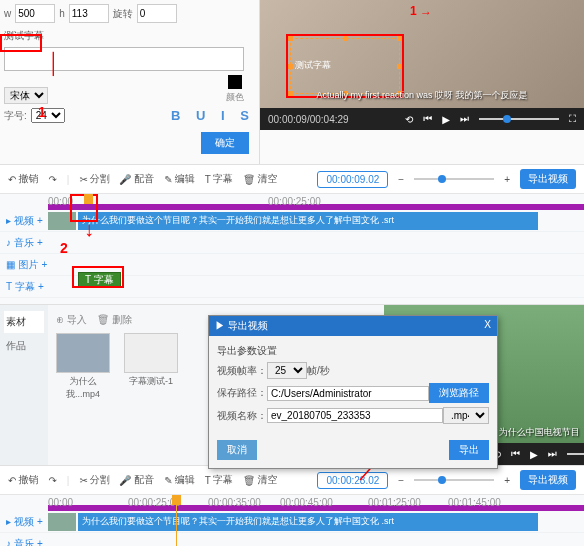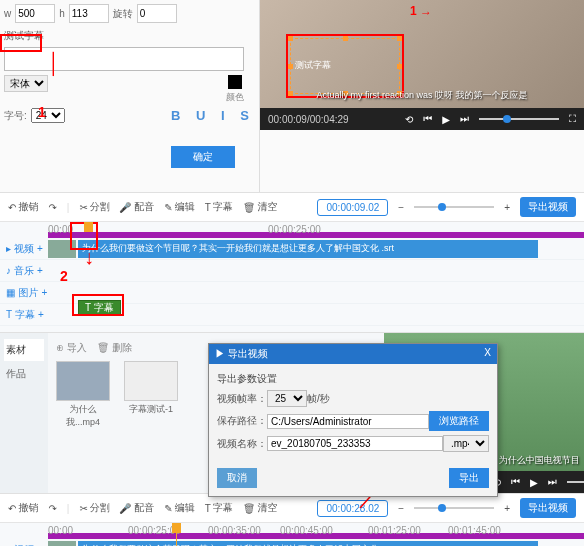--- a/index.html
+++ b/index.html
@@ -3,25 +3,25 @@
 <meta charset="utf-8">
 <style>
 *{margin:0;padding:0;box-sizing:border-box;font-family:"Microsoft YaHei",Arial,sans-serif;font-size:10px}
 body{background:#fff}
 .section{border-bottom:1px solid #e0e0e0}
 .top-editor{display:flex;background:#fafafa}
 .left-panel{flex:0 0 260px;padding:4px;border-right:1px solid #ddd}
 .prop-row{display:flex;align-items:center;gap:4px;margin-bottom:3px;color:#666}
 .prop-row input[type=text]{width:40px;border:1px solid #ccc;padding:3px 2px;font-size:10px}
 .subtitle-box{border:1px solid #bbb;width:240px;height:24px;background:#fff;margin:4px 0}
-.font-row{display:flex;align-items:flex-start;justify-content:space-between;width:240px;margin-top:4px}
+.font-row{display:flex;align-items:flex-end;justify-content:space-between;width:240px;margin-top:4px}
 .font-row select{border:1px solid #ccc;font-size:10px;padding:1px}
 .color-sq{width:14px;height:14px;background:#000;display:inline-block}
 .style-btns{color:#4a90d9;letter-spacing:6px;font-weight:bold;font-size:13px;margin-left:auto}
-.ok-btn{background:#2b87e3;color:#fff;border:none;padding:4px 22px;float:right;margin:20px}
+.ok-btn{background:#2b87e3;color:#fff;border:none;padding:4px 14px;float:right;margin:6px}
 .red-box{position:absolute;border:2px solid red;pointer-events:none}
 .video-area{flex:1;background:#111;position:relative;height:130px}
 .video-controls{position:absolute;bottom:0;left:0;right:0;background:#222;height:22px;display:flex;align-items:center;gap:10px;padding:0 8px;color:#ccc;font-size:9px}
 .vc-icon{color:#fff;cursor:pointer}
 .toolbar{display:flex;align-items:center;gap:10px;padding:4px 8px;background:#fff;border-bottom:1px solid #e5e5e5;color:#555}
 .tb-item{display:flex;align-items:center;gap:2px;cursor:pointer;font-size:10px}
 .time-pill{border:1px solid #2b87e3;color:#2b87e3;padding:2px 8px;border-radius:3px;font-size:10px}
 .export-btn{background:#2b87e3;color:#fff;padding:3px 8px;border-radius:3px;cursor:pointer}
 .slider{flex:0 0 80px;height:2px;background:#ccc;position:relative}
 .slider::after{content:"";position:absolute;width:8px;height:8px;background:#2b87e3;border-radius:50%;top:-3px;left:30%}

